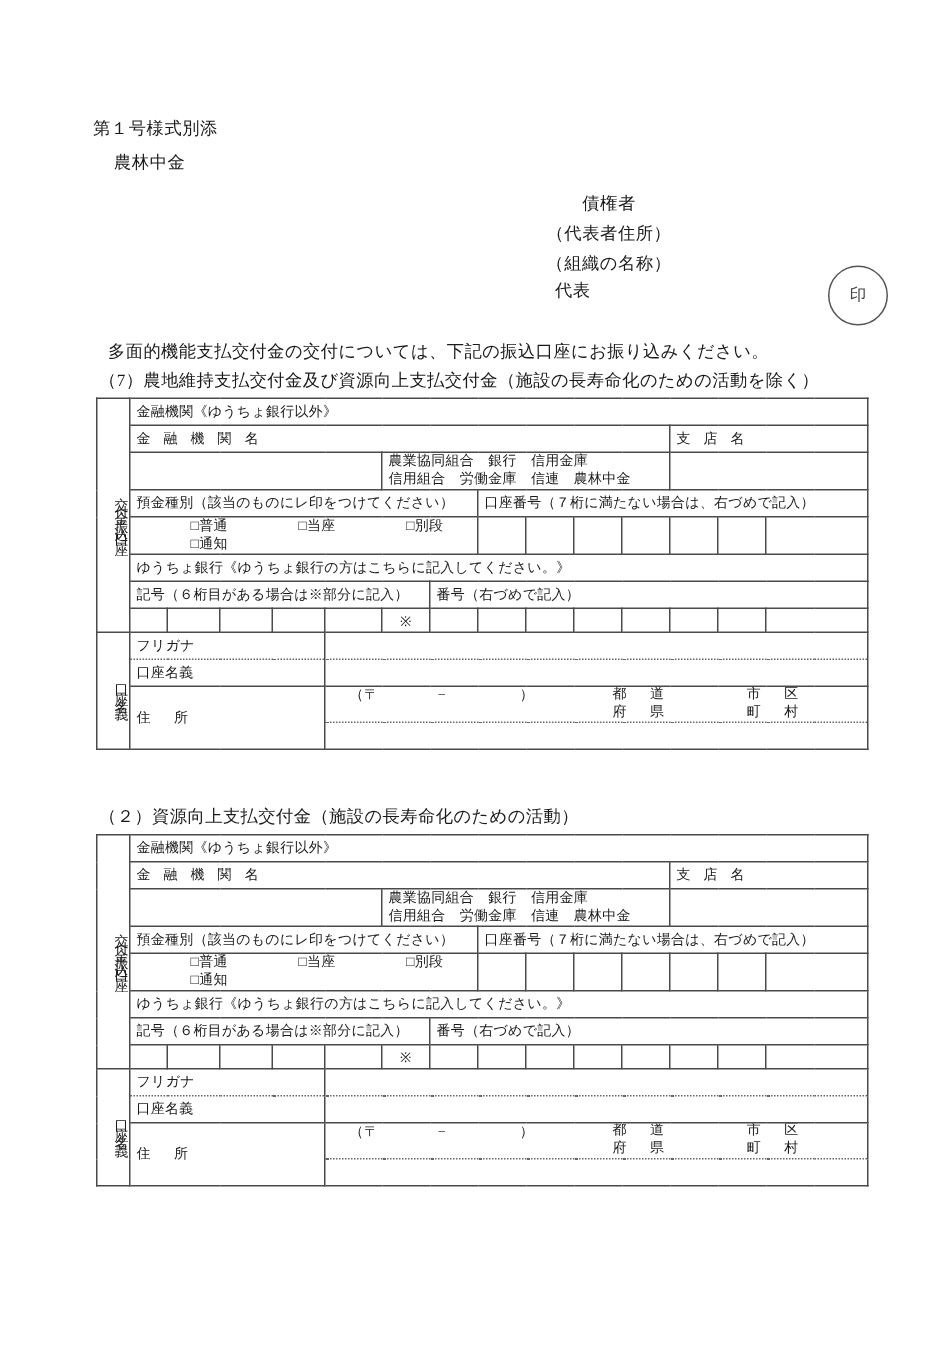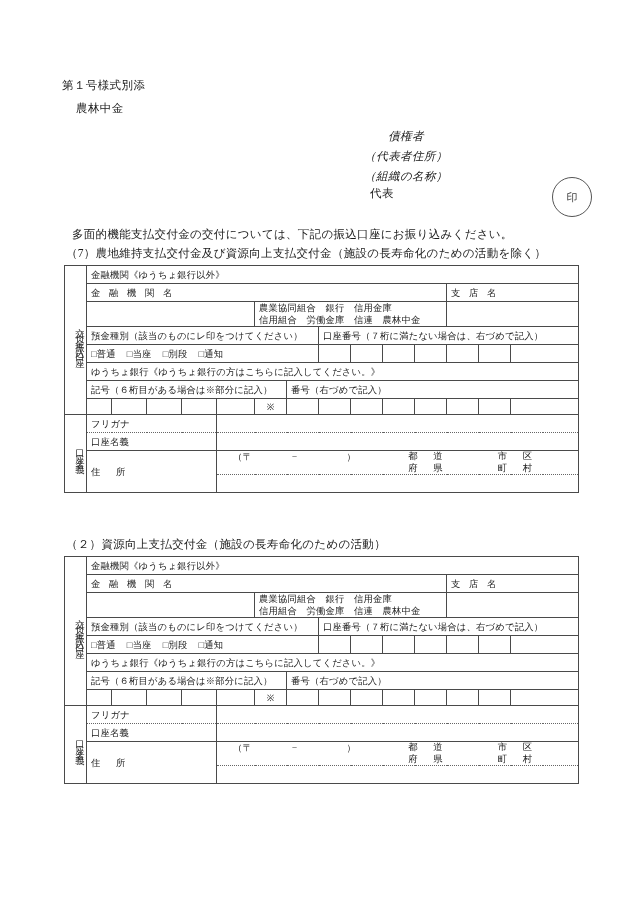--- a/index.html
+++ b/index.html
@@ -38,21 +38,21 @@
     white-space: nowrap;
   }
   .hdr-right {
     position: absolute;
     left: 256px; top: 110px;
     width: 300px;
     font-size: 11.5px;
     letter-spacing: 0.4px;
     text-align: center;
   }
-  .hdr-right div { line-height: 20px; white-space: nowrap; font-style: italic; }
+  .hdr-right div { line-height: 20px; white-space: nowrap; }
   .hdr-rep {
     position: absolute;
     left: 370px; top: 170px;
     font-size: 11.5px;
     letter-spacing: 0.4px;
     white-space: nowrap;
   }
   .seal {
     position: absolute;
     left: 552px; top: 161px;
@@ -130,21 +130,21 @@
   .addr-line { position: relative; }
   .addr-inner {
     display: flex;
     justify-content: flex-start;
     gap: 52px;
     padding-left: 6px;
   }
   .addr-col { line-height: 11.5px; text-align: center; }
   .postal { padding-left: 6px; white-space: nowrap; letter-spacing: 0.5px; }
   .chk { letter-spacing: 0.2px; }
-  .chk span { margin-right: 11px; white-space: nowrap; }
+  .chk span { margin-right: 11px; white-space: nowrap; margin-left: 36px; }
 </style>
 </head>
 <body>
 
 <div class="page">
 
   <div class="hdr-form-no">第１号様式別添</div>
   <div class="hdr-mayor">農林中金</div>
 
   <div class="hdr-right">

